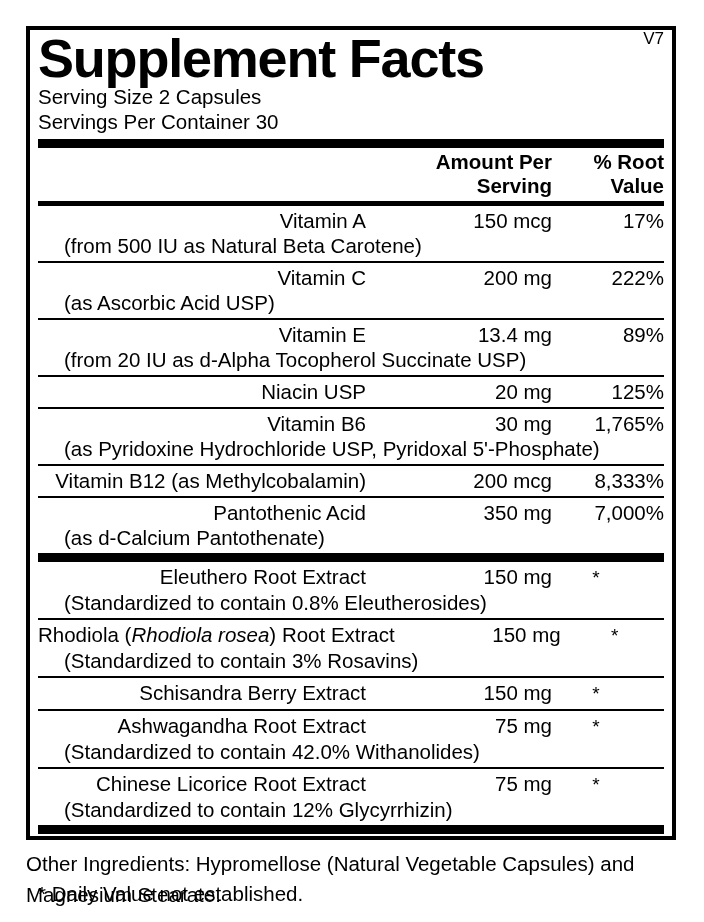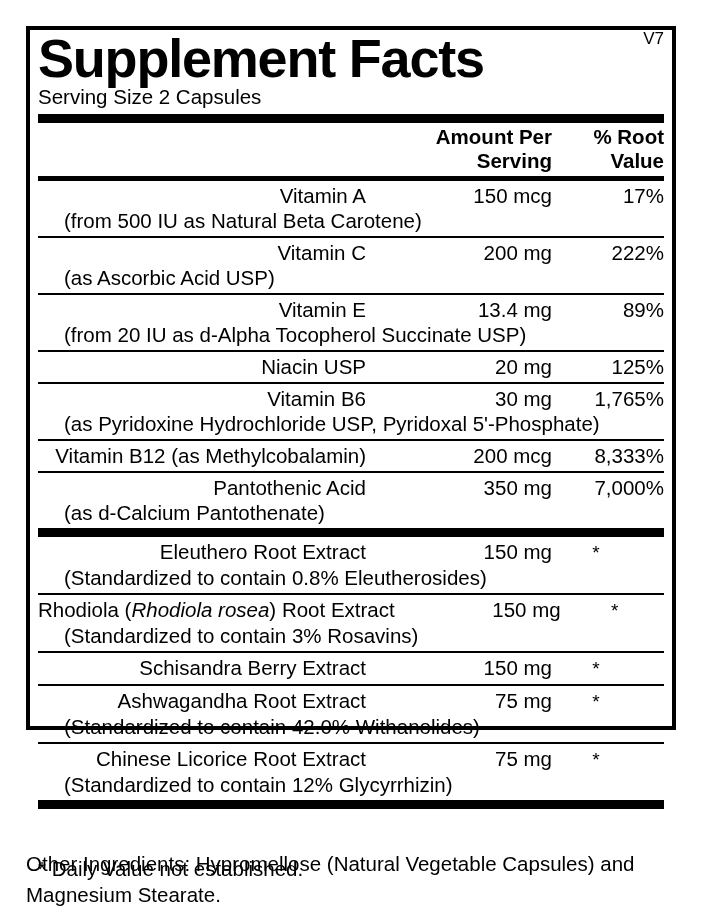--- a/index.html
+++ b/index.html
@@ -11,21 +11,21 @@
     color:#000000;
     -webkit-font-smoothing:antialiased;
   }
 
   #root { position:relative; width:704px; height:922px; }
 
   
   .facts-box {
     position:absolute;
     left:26px; top:26px;
-    width:650px; height:704px;
+    width:650px; height:814px;
     border:4px solid #000;
     background:#fff;
     padding:0 8px;
   }
 
   
   .title-row {
     position:relative;
     height:52px;
     margin-top:2px;
@@ -140,20 +140,21 @@
 <div id="root">
 
   <div class="facts-box">
 
     <div class="title-row">
       <div class="title">Supplement Facts</div>
       <div class="title-sup">V7</div>
     </div>
 
     <div class="serving-line">Serving Size  2 Capsules</div>
+    <div class="serving-line">Servings Per Container  30</div>
 
     <div class="rule-thick"></div>
 
     <div class="hdr">
       <div class="hdr-col hdr-amount">
         <div>Amount Per</div>
         <div>Serving</div>
       </div>
       <div class="hdr-col hdr-dv">
         <div>% Root</div>

